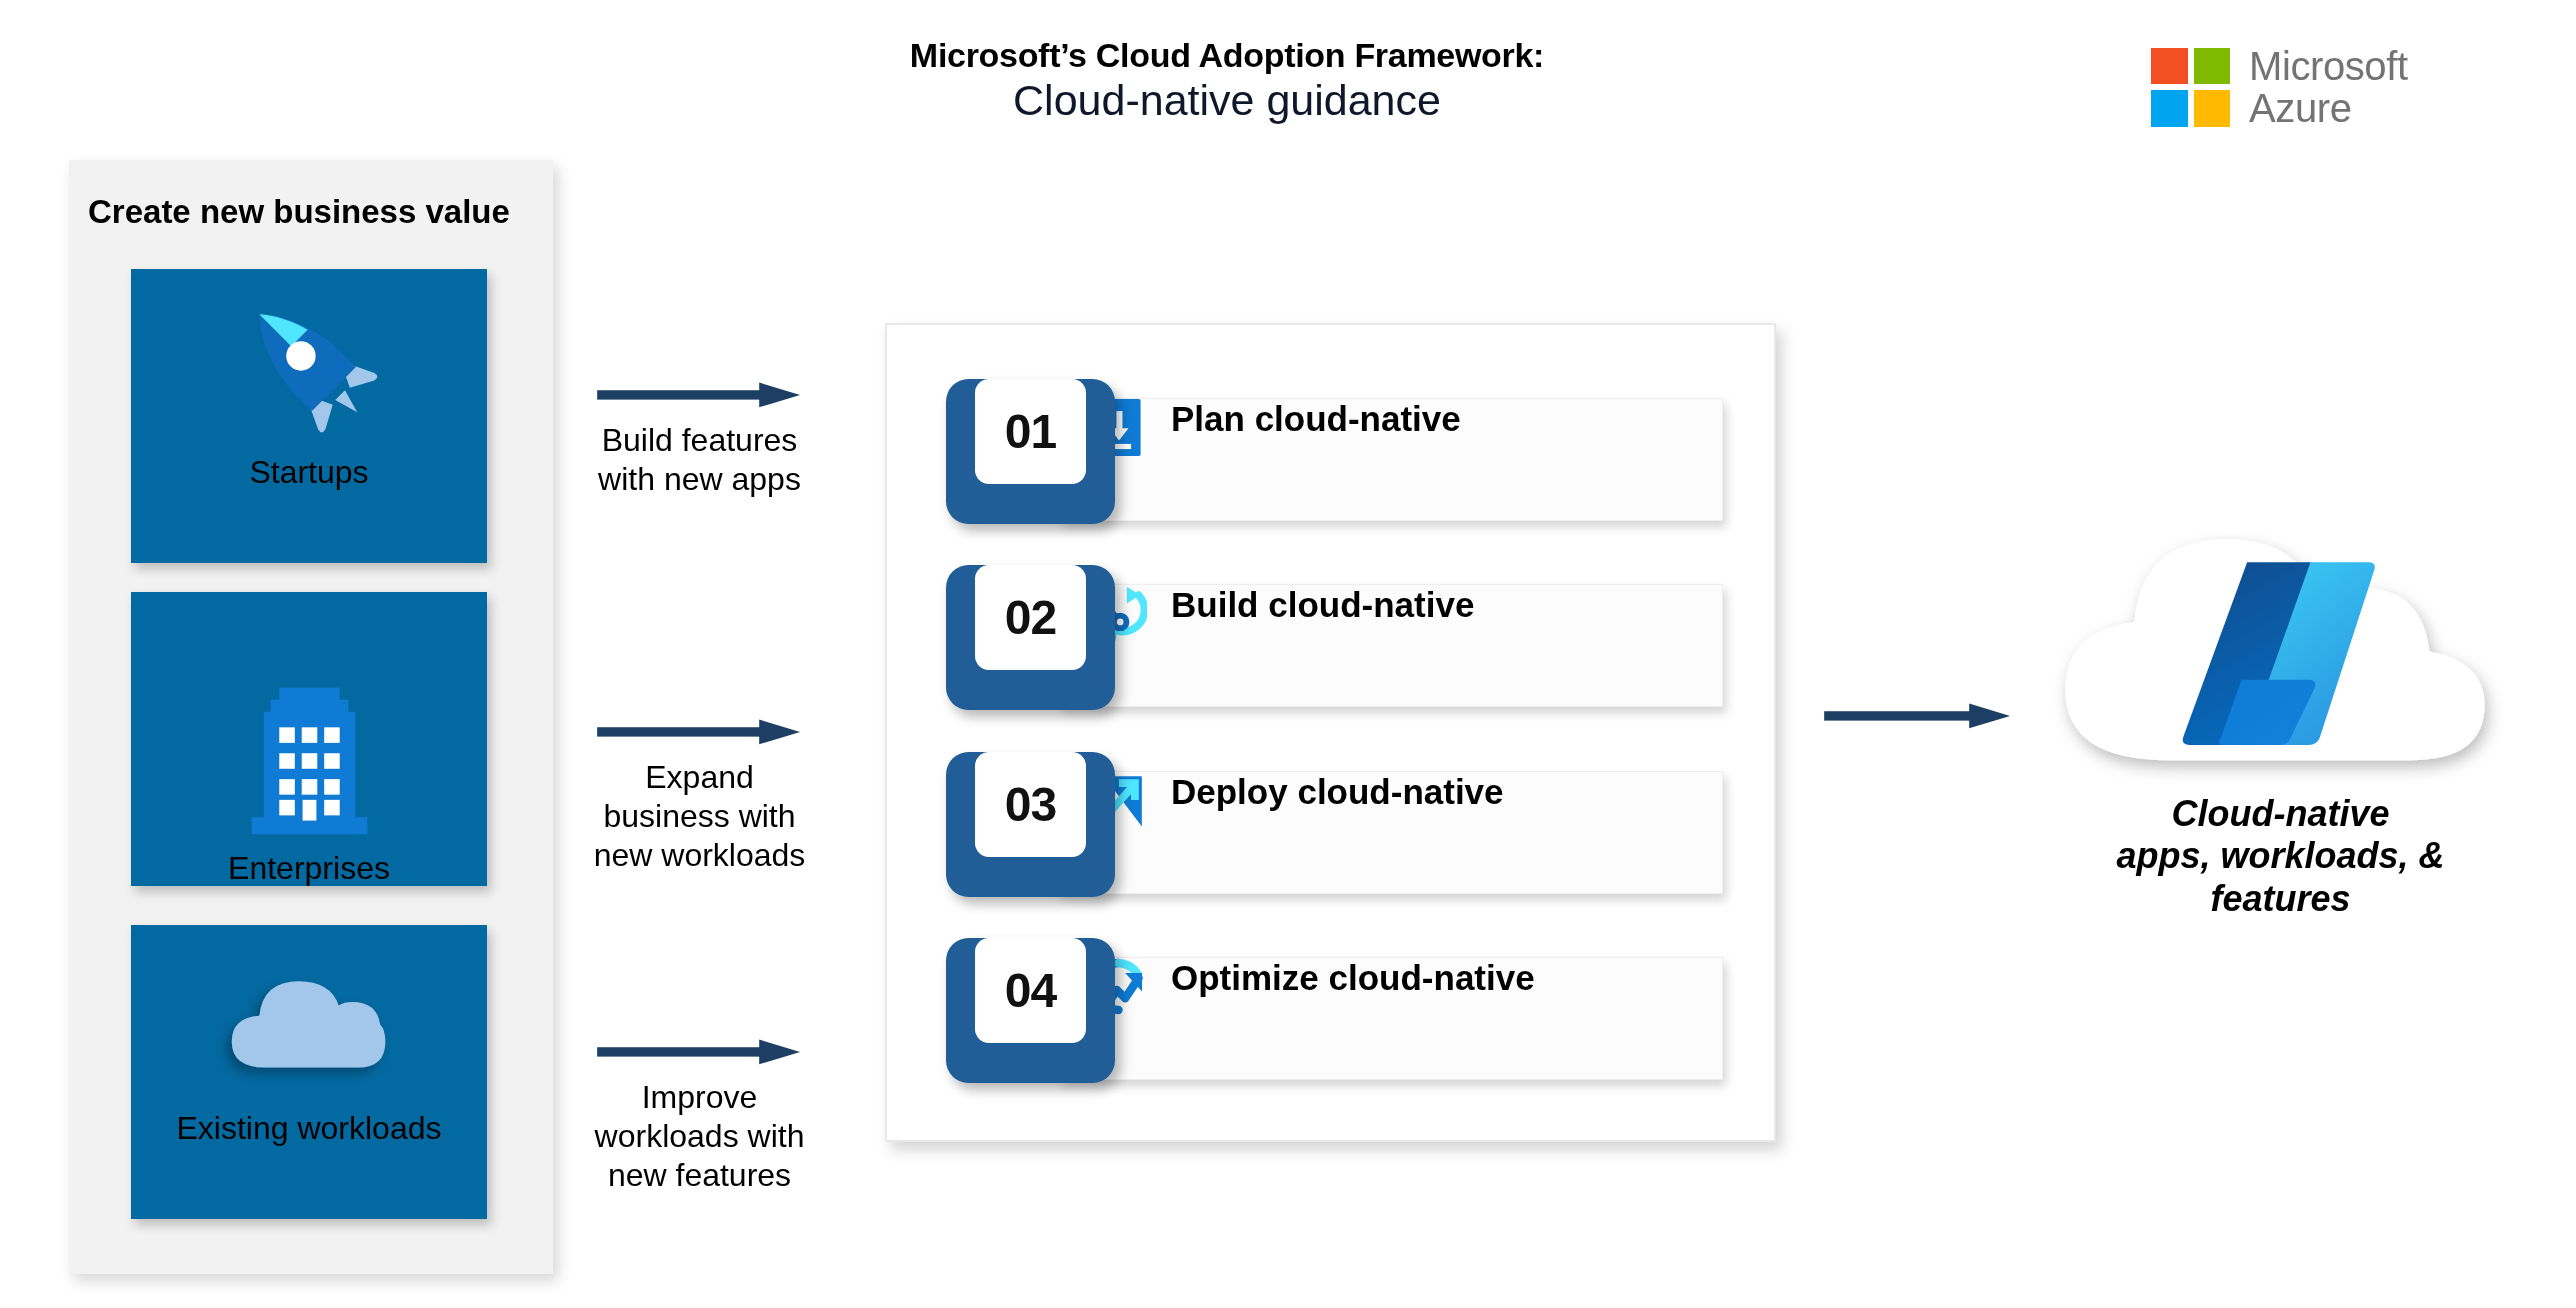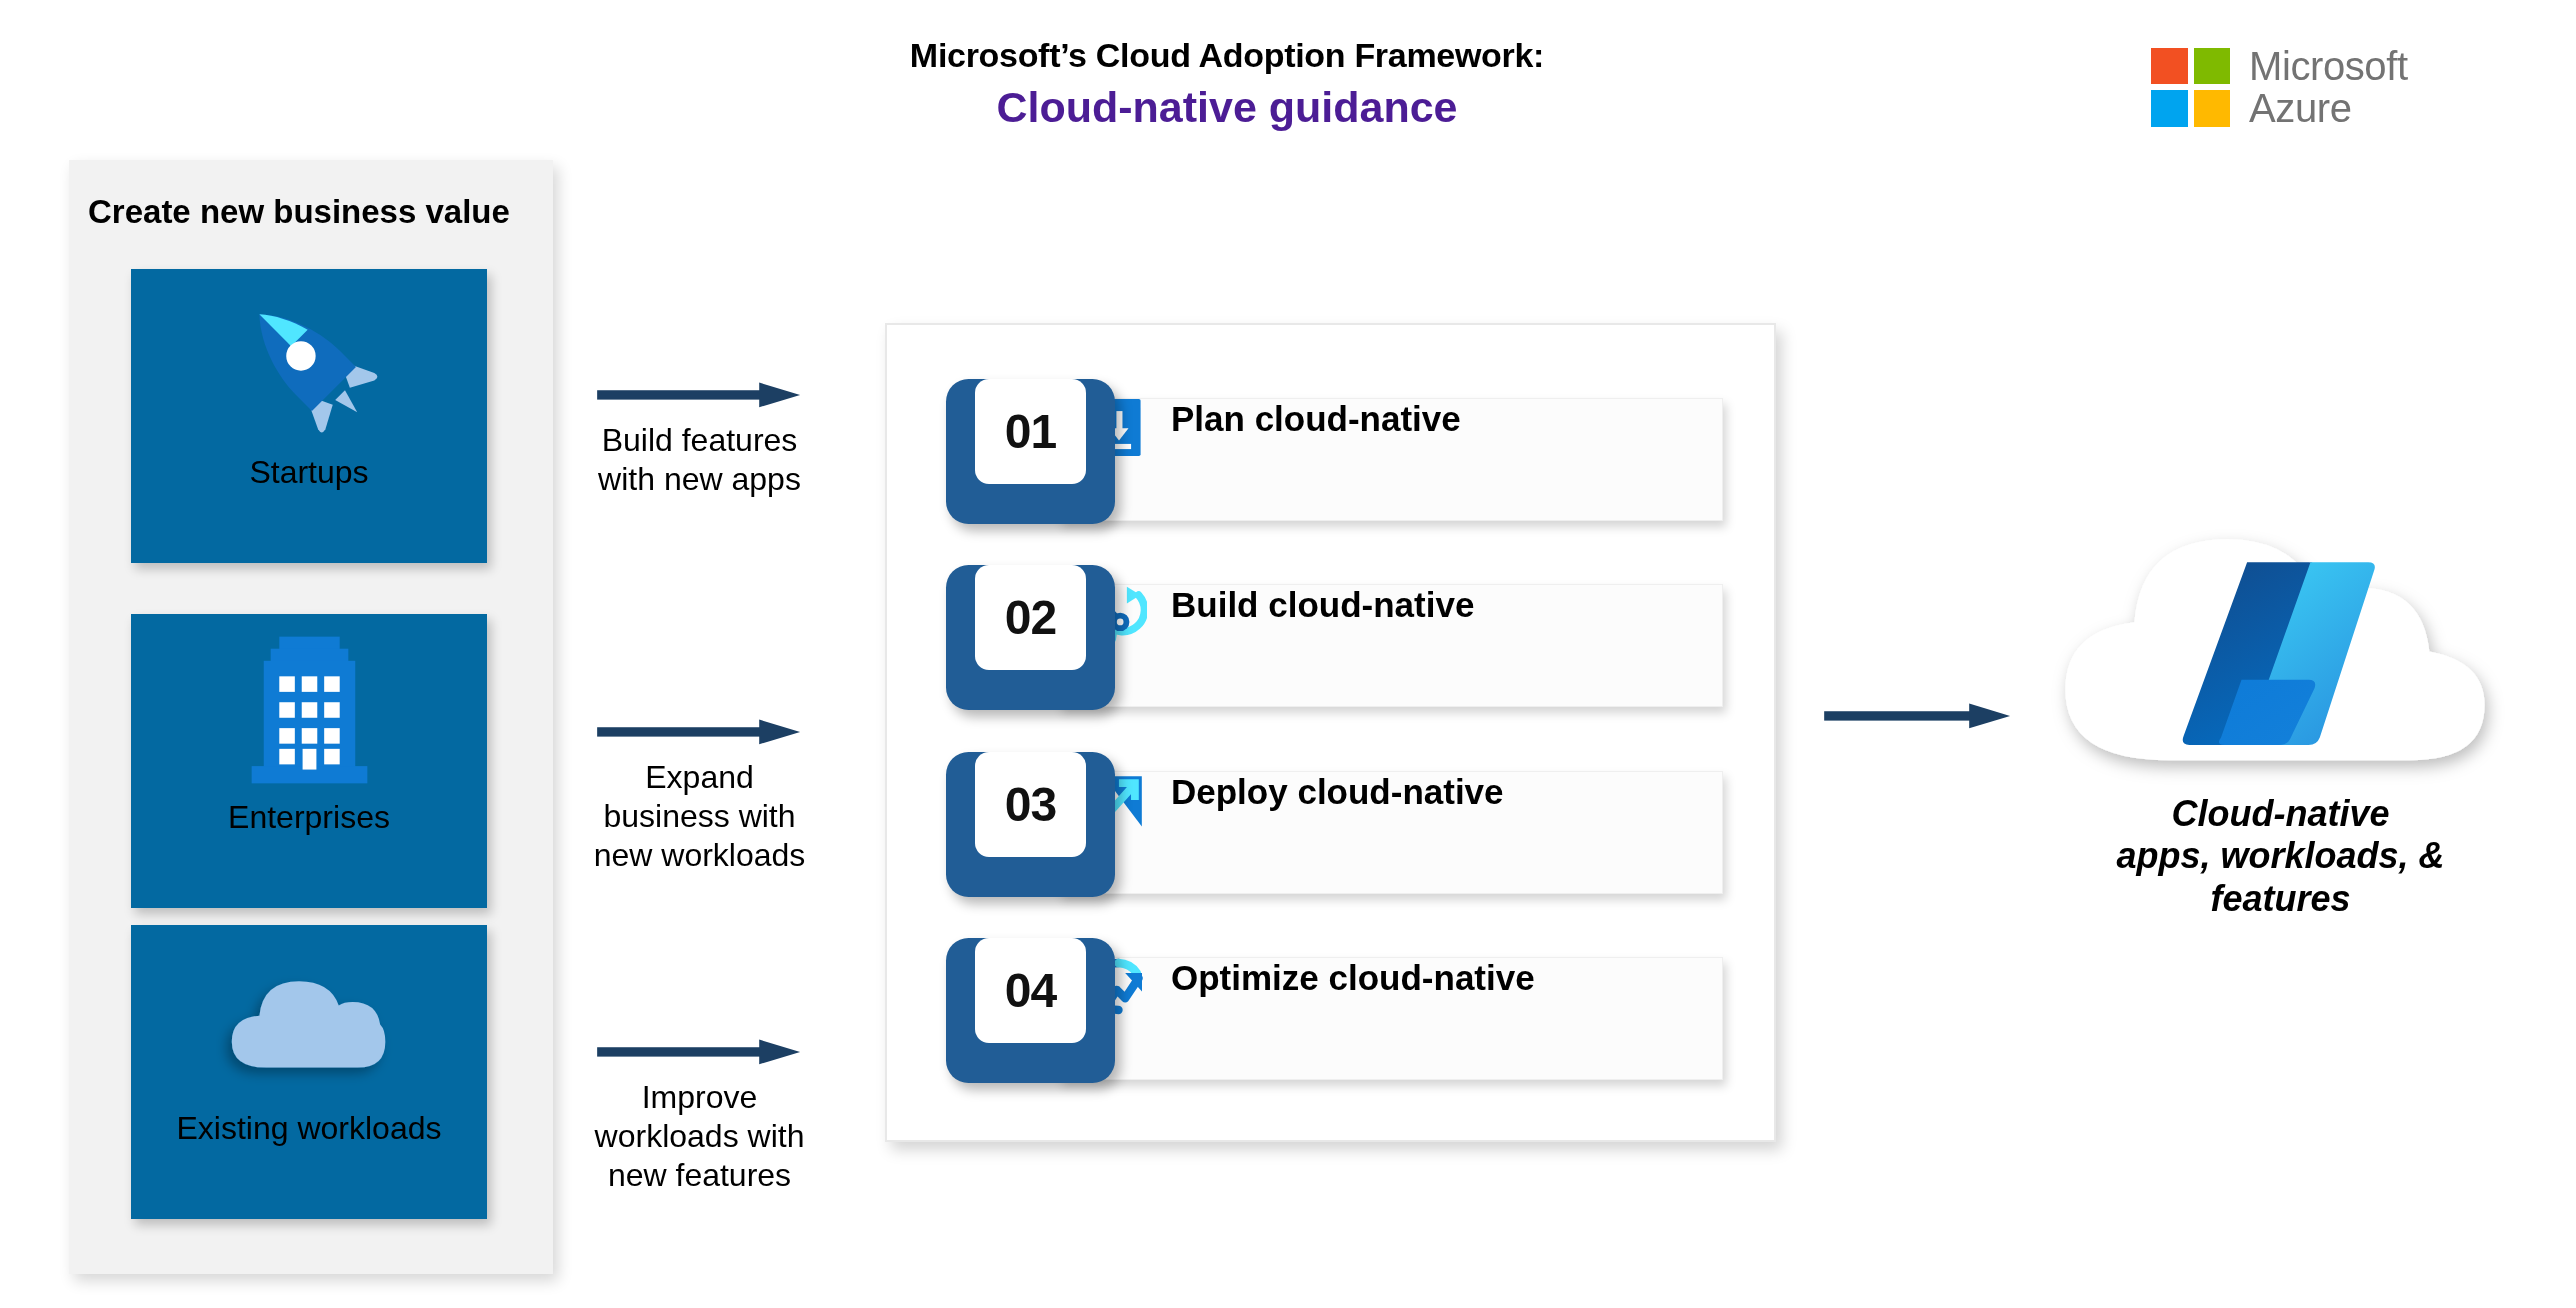--- a/index.html
+++ b/index.html
@@ -26,24 +26,23 @@
   }
   #title-main {
     font-size: 34px;
     font-weight: bold;
     letter-spacing: -0.3px;
     line-height: 1.18;
     color: #000;
   }
   #title-sub {
     font-size: 43px;
-    font-weight: bold;
+    font-weight: normal;
     line-height: 1.2;
-    margin-top: 7px;
-    color: #4c1d95;
+    color: #0f172a;
   }
 
   
   #brand-logo {
     position: absolute;
     left: 2151px;
     top: 45px;
     display: flex;
     align-items: center;
     gap: 19px;
@@ -90,21 +89,21 @@
     width: 356px;
     height: 294px;
     background: #0369a1;
     box-shadow: 4.3px 6px 10.4px rgba(0,0,0,0.22);
     display: flex;
     flex-direction: column;
     align-items: center;
     justify-content: flex-start;
   }
   #segment-card-0 { top: 109px; }
-  #segment-card-1 { top: 454px; }
+  #segment-card-1 { top: 432px; justify-content: flex-end; }
   #segment-card-2 { top: 765px; }
   .segment-icon {
     height: 177px;
     display: flex;
     align-items: center;
     justify-content: center;
     margin-top: 7px;
   }
   .segment-label {
     font-size: 32px;

